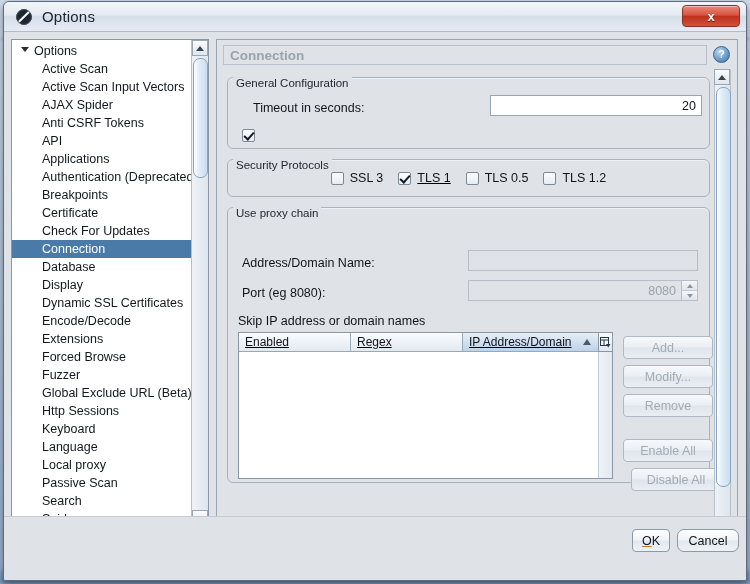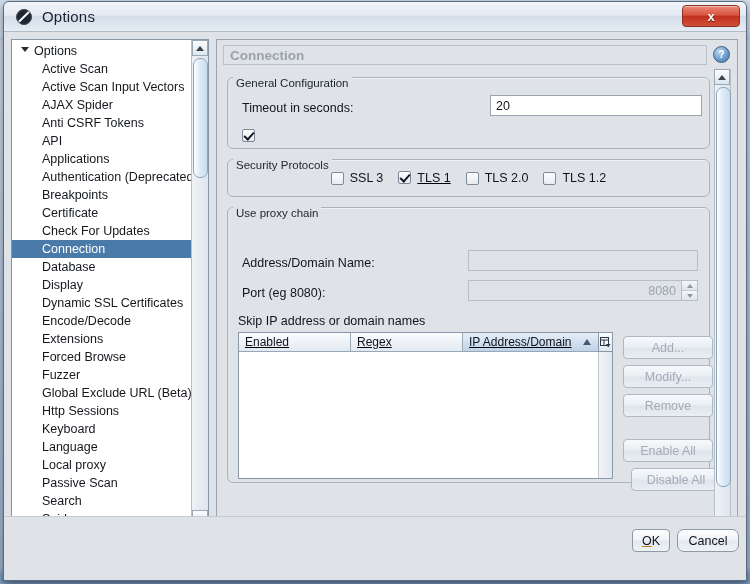--- a/index.html
+++ b/index.html
@@ -238,20 +238,21 @@
 
   .tf {
     background: #fff;
     border: 1px solid #9aa5b2;
     height: 21px;
     font-size: 12.5px;
     color: #10151b;
     padding: 0 5px;
     display: flex; align-items: center;
     font-family: "Liberation Sans", sans-serif;
+    justify-content: flex-end;
   }
   .tf.disabled {
     background: #dfe3e8;
     color: #9aa2ac;
     border-color: #b6bfc9;
   }
 
   .cb {
     width: 13px; height: 13px;
     background: linear-gradient(180deg,#fdfdfe,#e7ecf2);
@@ -479,47 +480,47 @@
       <div id="help-icon">
         <span>?</span>
       </div>
 
       <div id="rp-scroll">
         <div id="rp-content">
 
           <div class="group">
             <span class="legend">General Configuration</span>
             <div class="box" style="height:72px; position:relative;">
-              <div class="row" style="position:absolute; left:14px; top:17px;">
+              <div class="row" style="position:absolute; left:25px; top:17px;">
                 <span class="lbl-txt">Timeout in seconds:</span>
               </div>
               <div class="tf" style="position:absolute; left:262px; top:17px; width:212px;">
                 <span>20</span>
               </div>
               <div class="row" style="position:absolute; left:14px; top:44px;">
                 <span class="cb checked"></span>
               </div>
             </div>
           </div>
 
           <div class="group">
             <span class="legend">Security Protocols</span>
             <div class="box" style="height:38px; display:flex; align-items:center; justify-content:center;">
               <div id="security-options" style="display:flex; align-items:center; gap:15px;">
                   <div style="display: flex; align-items: center;">
                     <span class="cb"></span>
                     <span class="lbl-txt" style="margin-left: 6px;">SSL 3</span>
                   </div>
-                  <div style="display: flex; align-items: flex-start; text-decoration: underline;">
+                  <div style="display: flex; align-items: flex-end; text-decoration: underline;">
                     <span class="cb checked"></span>
                     <span class="lbl-txt" style="margin-left: 6px;">TLS 1</span>
                   </div>
                   <div style="display: flex; align-items: center;">
                     <span class="cb"></span>
-                    <span class="lbl-txt" style="margin-left: 6px;">TLS 2.0</span>
+                    <span class="lbl-txt" style="margin-left: 6px;">TLS 0.5</span>
                   </div>
                   <div style="display: flex; align-items: center;">
                     <span class="cb"></span>
                     <span class="lbl-txt" style="margin-left: 6px;">TLS 1.2</span>
                   </div>
                 </div>
             </div>
           </div>
 
           <div class="group">

